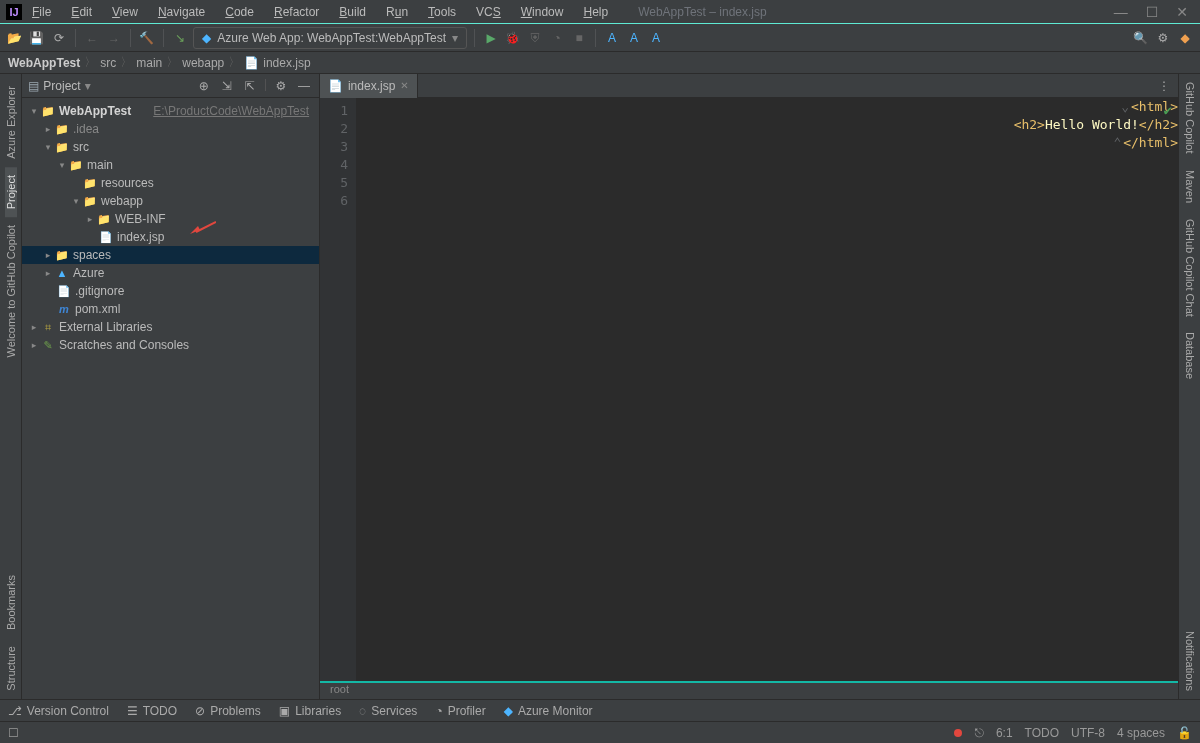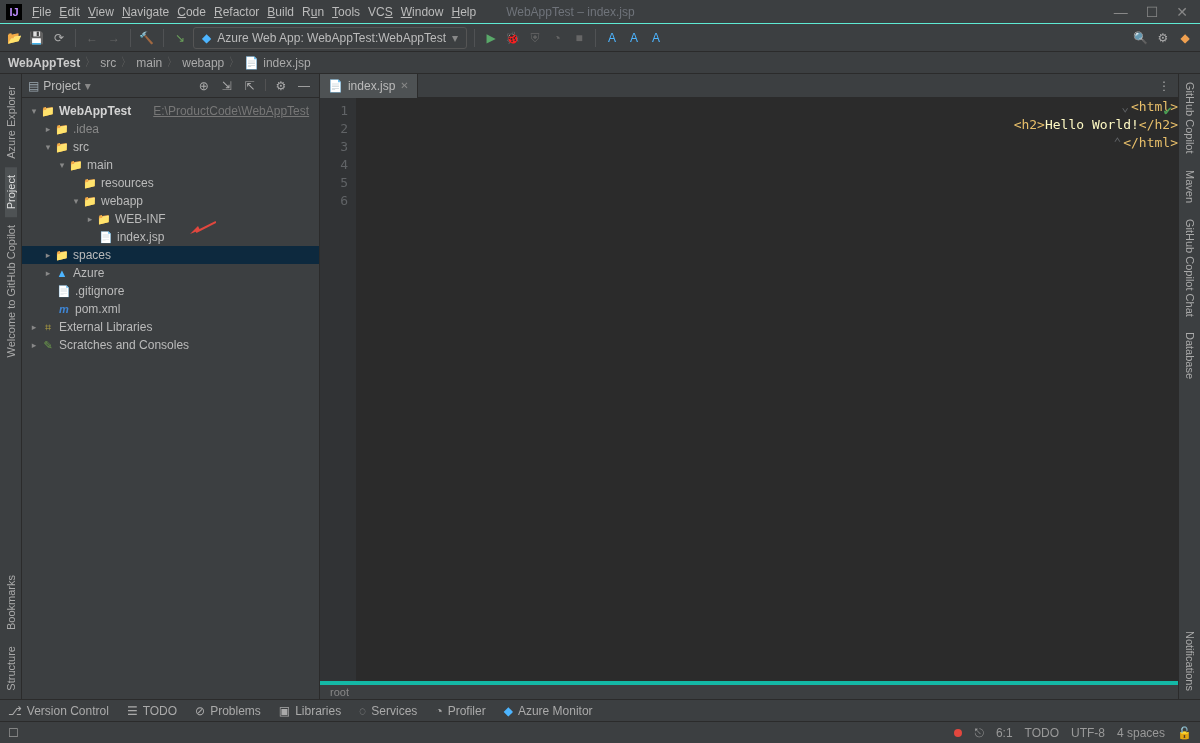--- a/index.html
+++ b/index.html
@@ -24,21 +24,21 @@
   align-items: center;
   padding: 0 6px;
   border-bottom: 1px solid #5eead4;
 }
 .app-logo {
   width: 16px; height: 16px;
   background: #000; color: #bf8cff;
   display: flex; align-items: center; justify-content: center;
   font-weight: bold; font-size: 11px; margin-right: 10px;
 }
-.menu-items { display: flex; gap: 8px; }
+.menu-items { display: flex; gap: 20px; }
 .menu-item { cursor: pointer; }
 .menu-item u { text-decoration: underline; }
 .titlebar-title { margin-left: 30px; color: #6f737a; }
 .titlebar-spacer { flex: 1; }
 .win-controls { display: flex; gap: 18px; color: #888; font-size: 14px; margin-right: 6px; }
 
 
 .toolbar {
   height: 28px;
   background: #3c3f41;
@@ -145,22 +145,22 @@
   width: 36px; background: #313335; color: #606366;
   text-align: right; padding: 4px 8px 0 0; line-height: 18px;
 }
 .code { flex: 1; background: #2b2b2b; padding: 0 0 0 8px; line-height: 18px; color: #a9b7c6; text-align: right; }
 .code .tag { color: #e8bf6a; }
 .code .txt { color: #fef9c3; }
 .fold-mark { color: #606366; margin-right: 2px; }
 .check-mark { position: absolute; top: 4px; right: 6px; color: #499c54; font-size: 14px; }
 
 .editor-status {
-  height: 18px; background: #3c3f41; border-top: 4px solid #14b8a6;
-  color: #888; font-size: 11px; padding: 0 10px; display: flex; align-items: center;
+  height: 18px; background: #3c3f41; border-top: 2px solid #14b8a6;
+  color: #888; font-size: 11px; padding: 0 10px; display: flex; align-items: flex-start;
 }
 
 
 .right-strip {
   width: 22px; background: #3c3f41; border-left: 1px solid #2b2b2b;
   display: flex; flex-direction: column; align-items: center;
 }
 .right-strip .strip-label { writing-mode: vertical-rl; transform: none; padding: 8px 0; }
 
 

